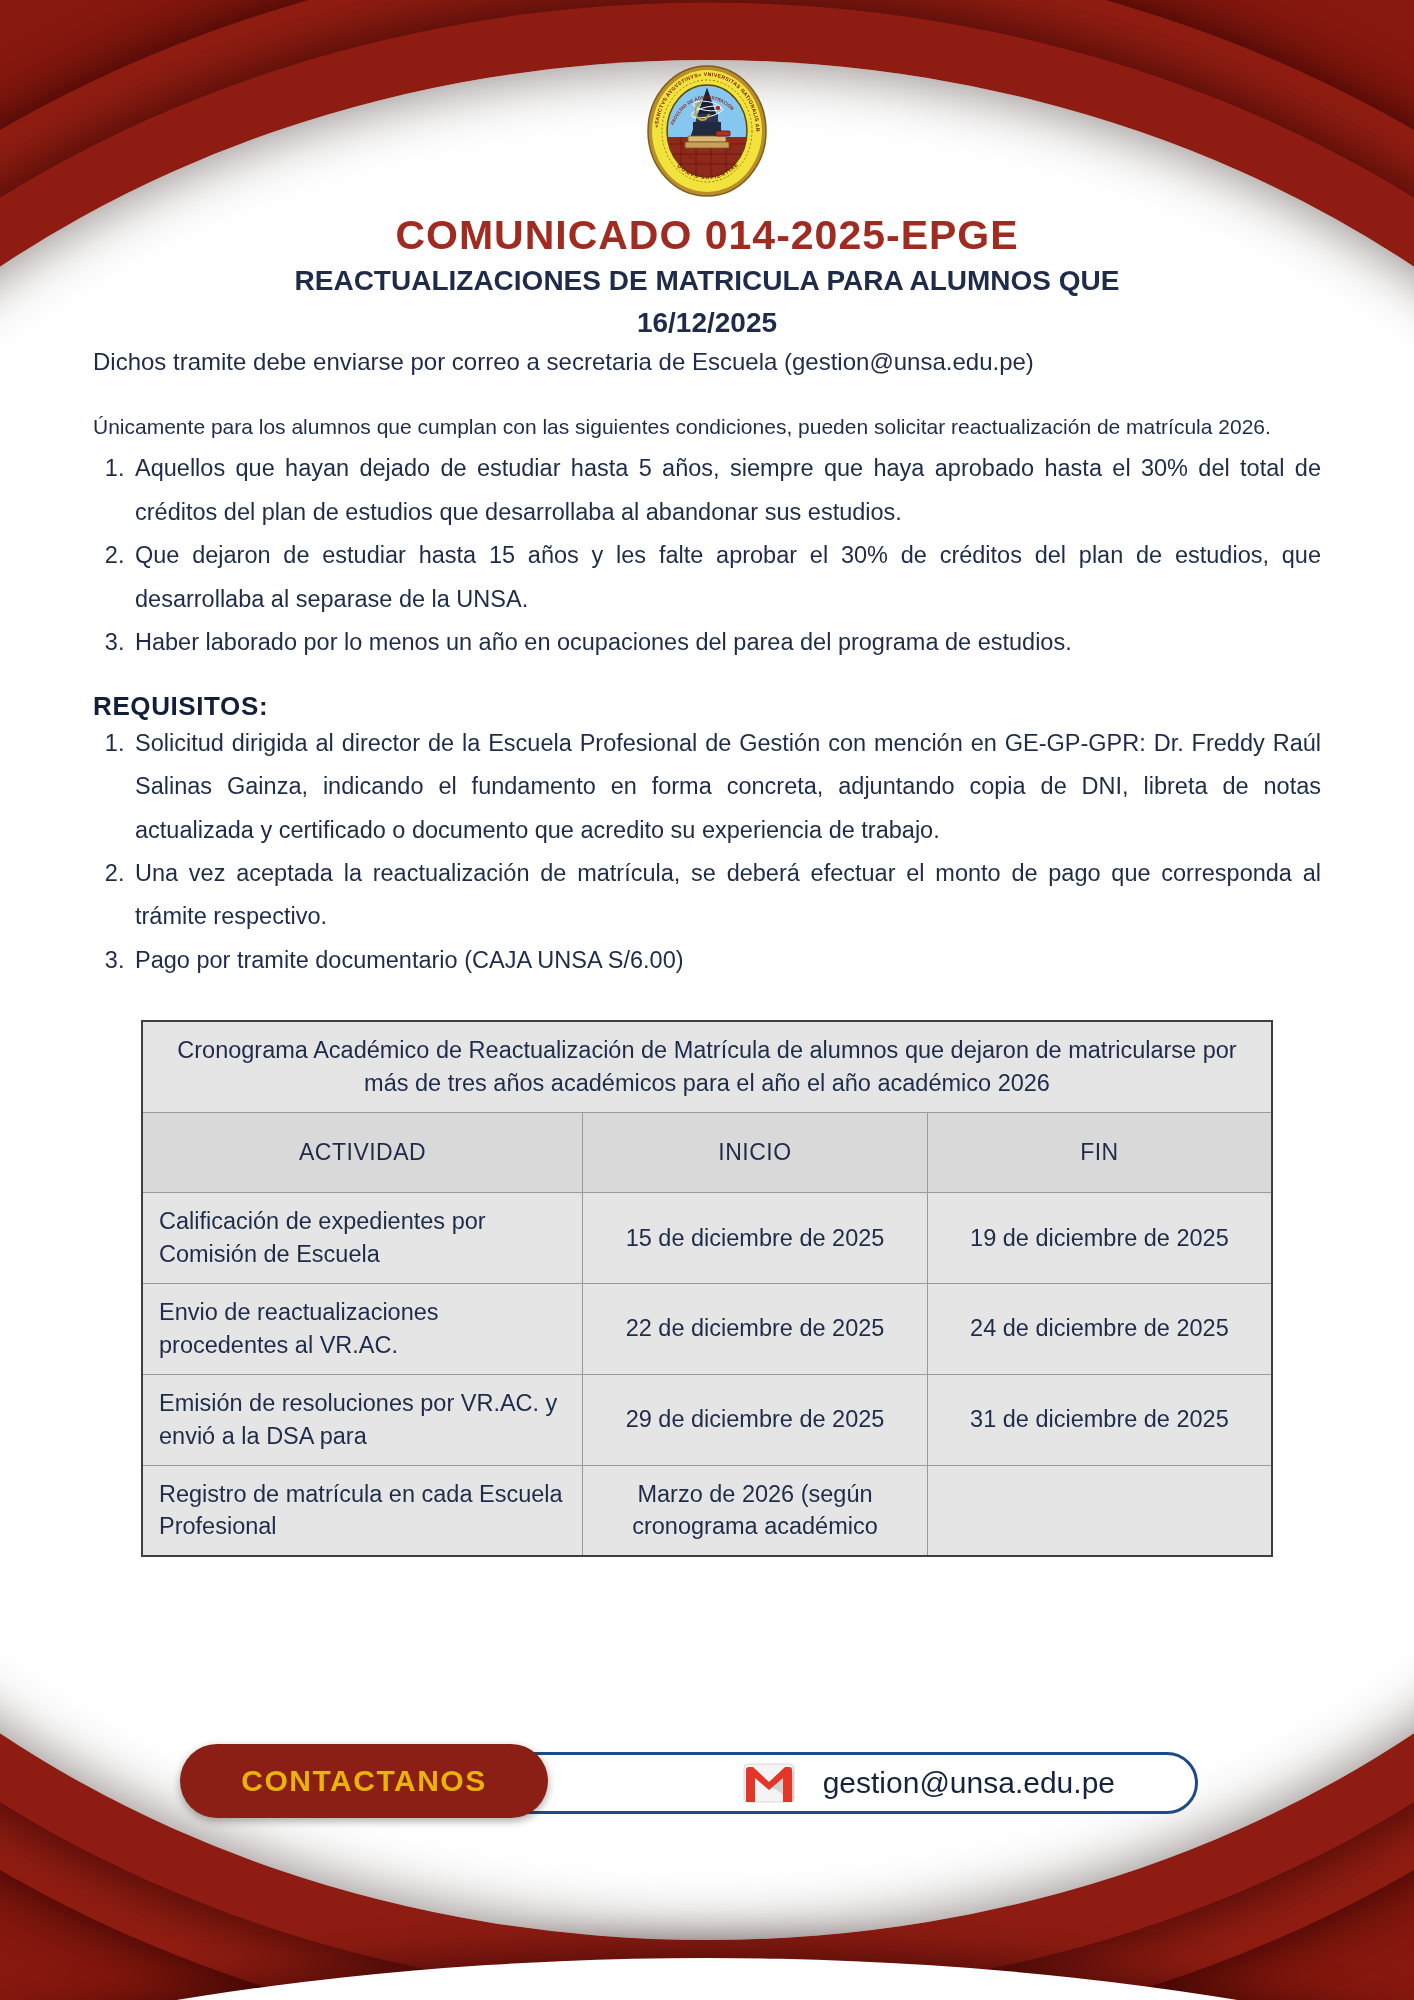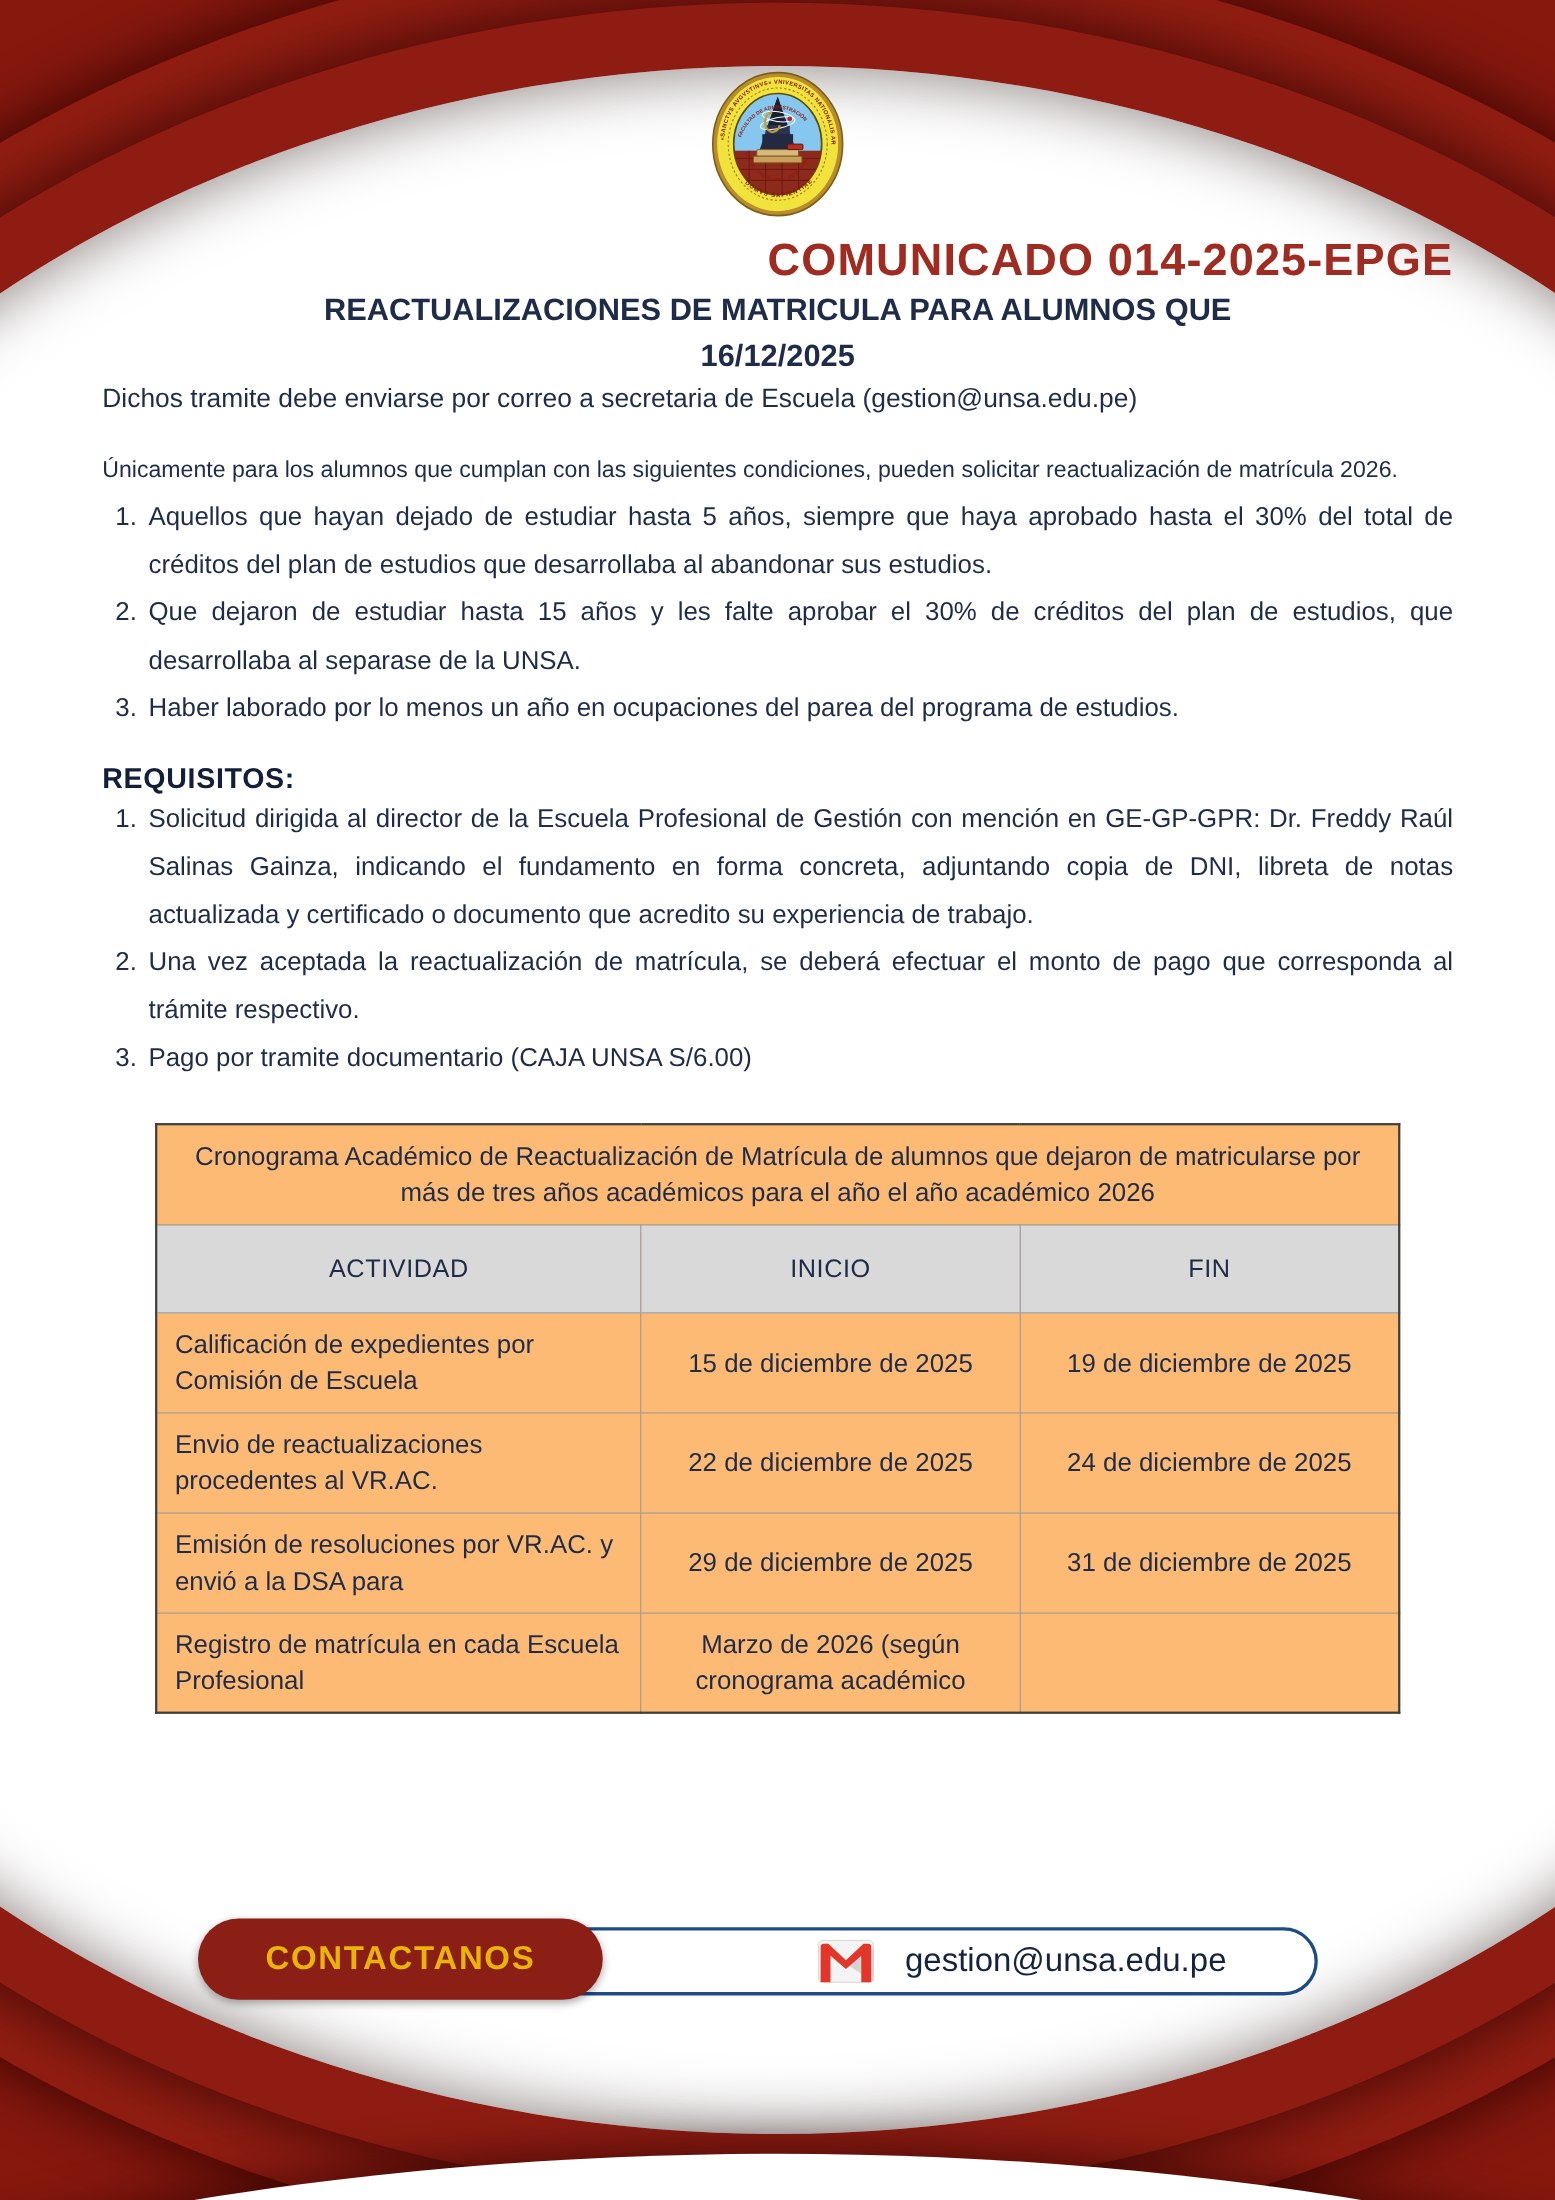--- a/index.html
+++ b/index.html
@@ -54,21 +54,21 @@
     z-index: 4;
   }
 
   
   .logo-wrap { text-align: center; }
   .logo-wrap svg { display: inline-block; }
 
   
   .title {
     margin-top: 10px;
-    text-align: right;
+    text-align: center;
     font-size: 41px;
     font-weight: 700;
     letter-spacing: 1px;
     color: #a02b21;
   }
   .subtitle-line {
     text-align: center;
     font-size: 28px;
     font-weight: 700;
     line-height: 1.55;
@@ -113,21 +113,21 @@
     text-align: justify;
     padding-left: 4px;
   }
 
   
   table.schedule {
     width: 1132px;
     margin: 38px auto 0;
     border-collapse: collapse;
     border: 2px solid #3f3f3f;
-    background: #fdba74;
+    background: #e5e5e5;
   }
   table.schedule td, table.schedule th {
     border: 1px solid #9a9a9a;
     color: #1e2c49;
   }
   .caption-cell {
     padding: 12px 30px;
     text-align: center;
     font-size: 24px;
     line-height: 1.45;

